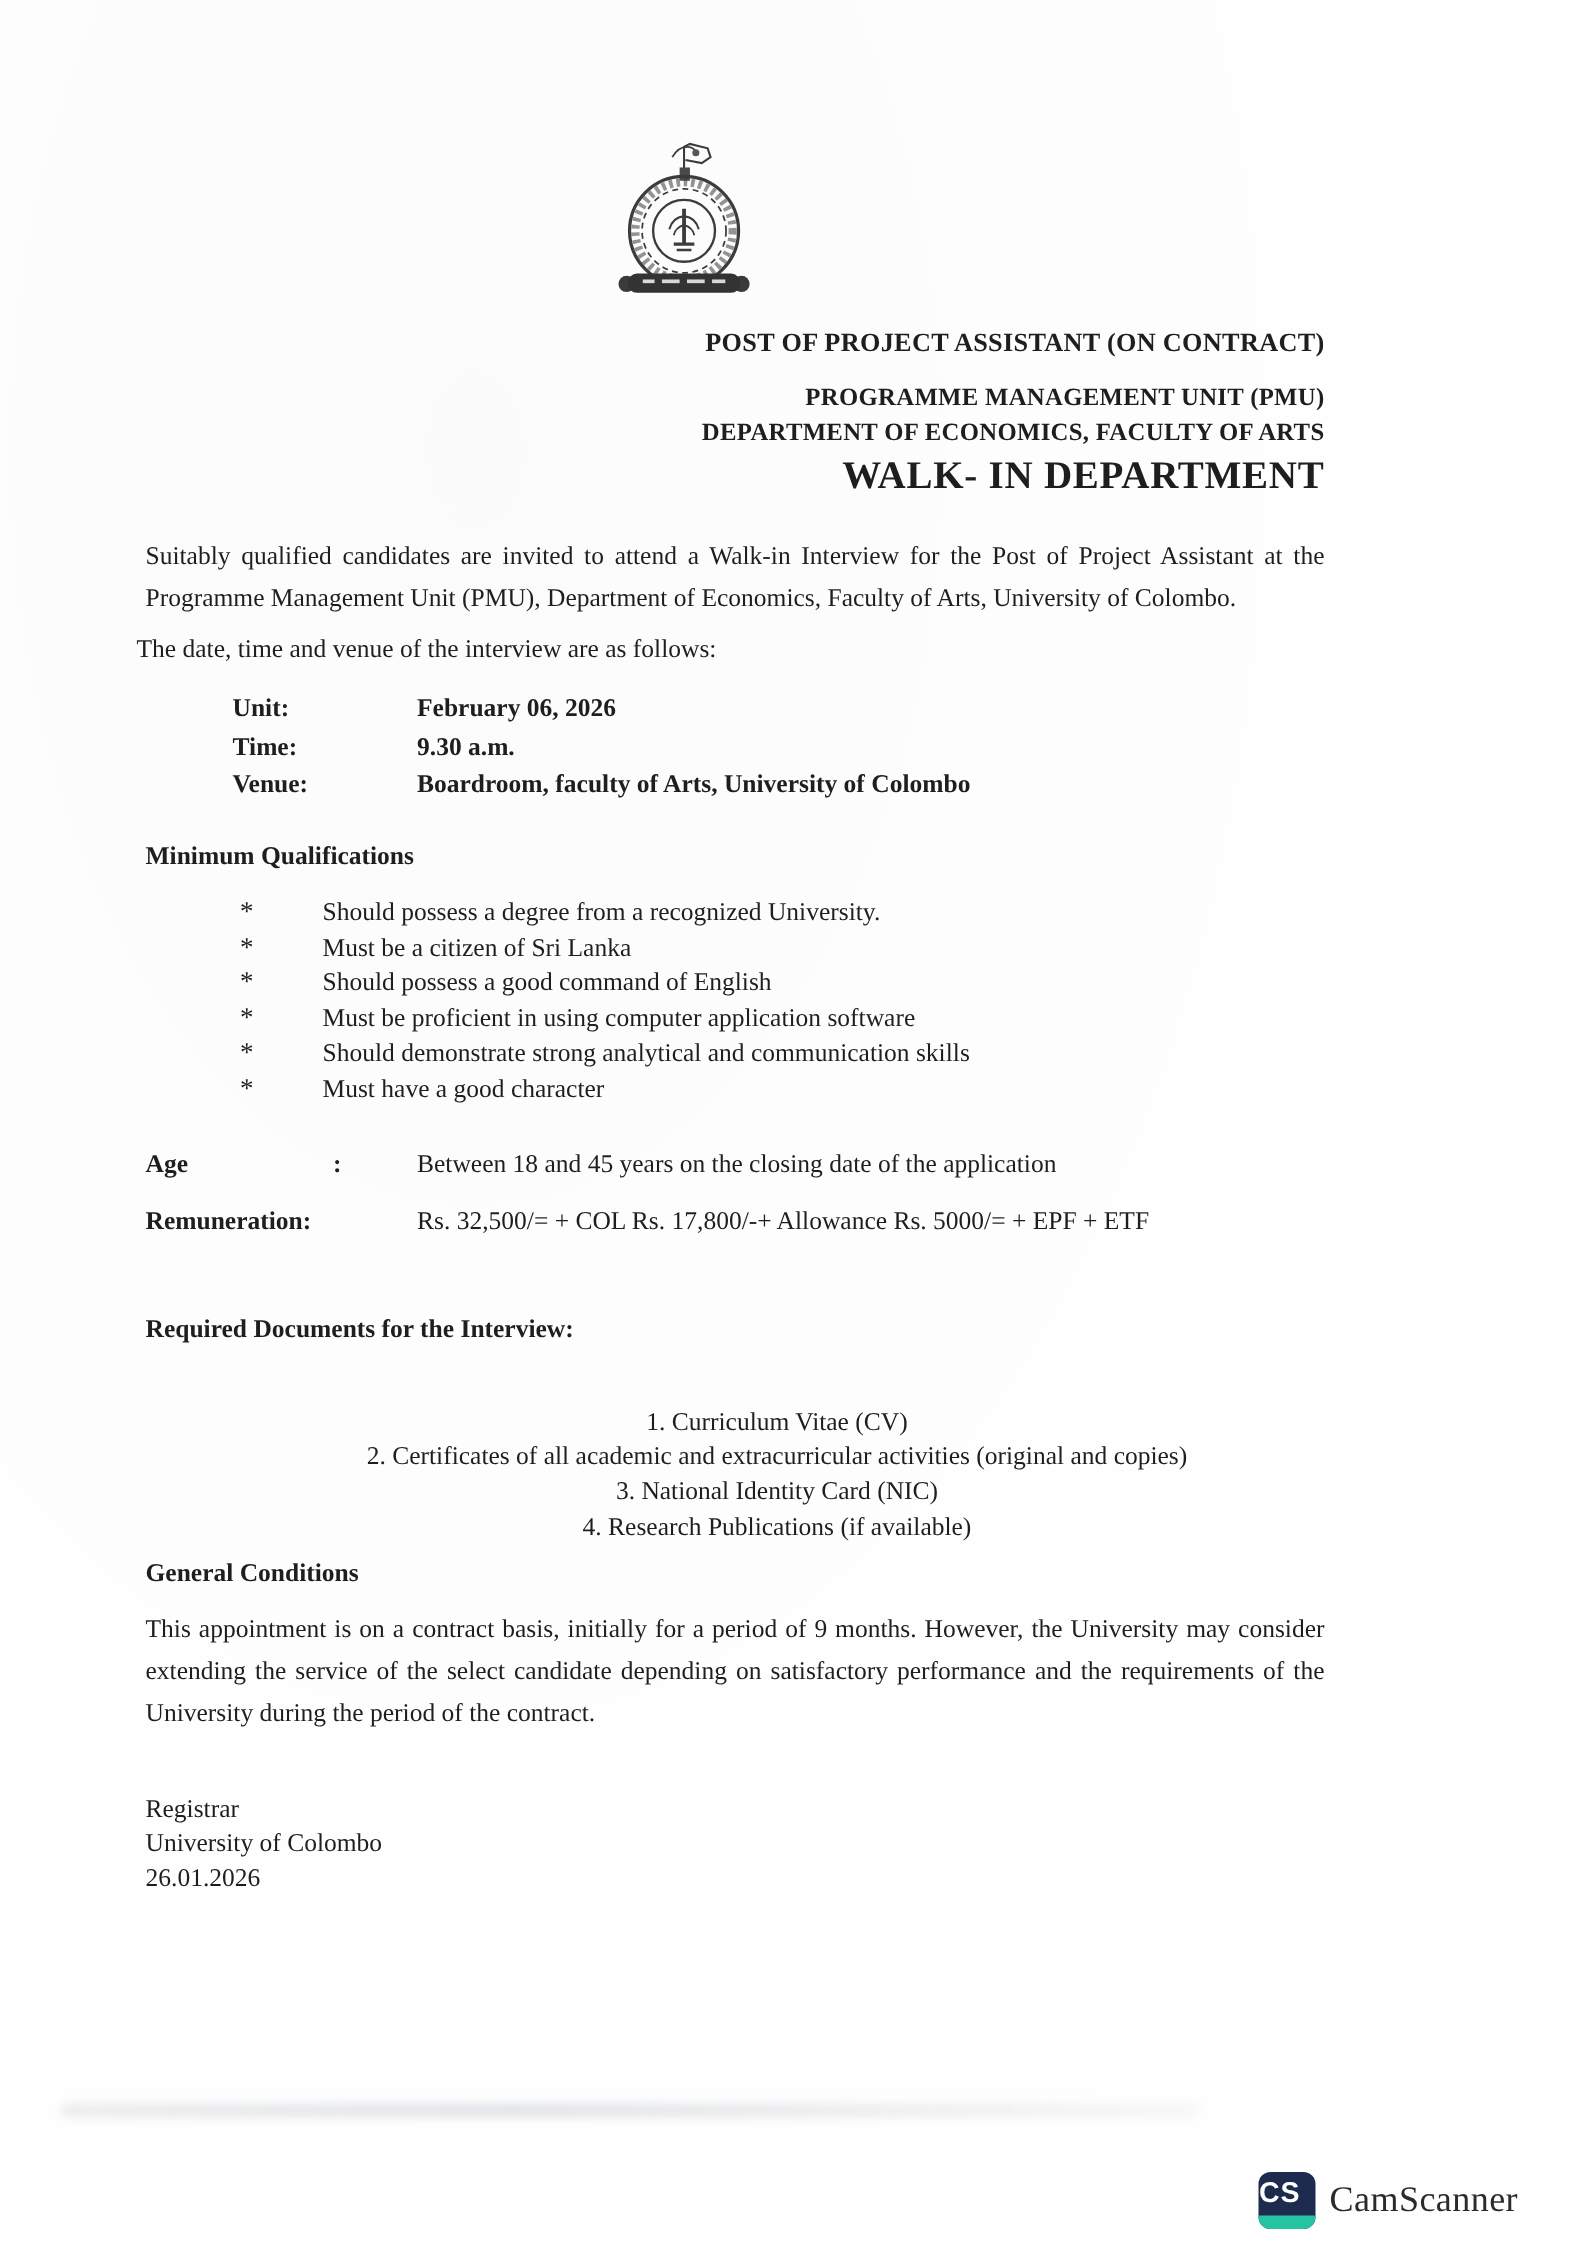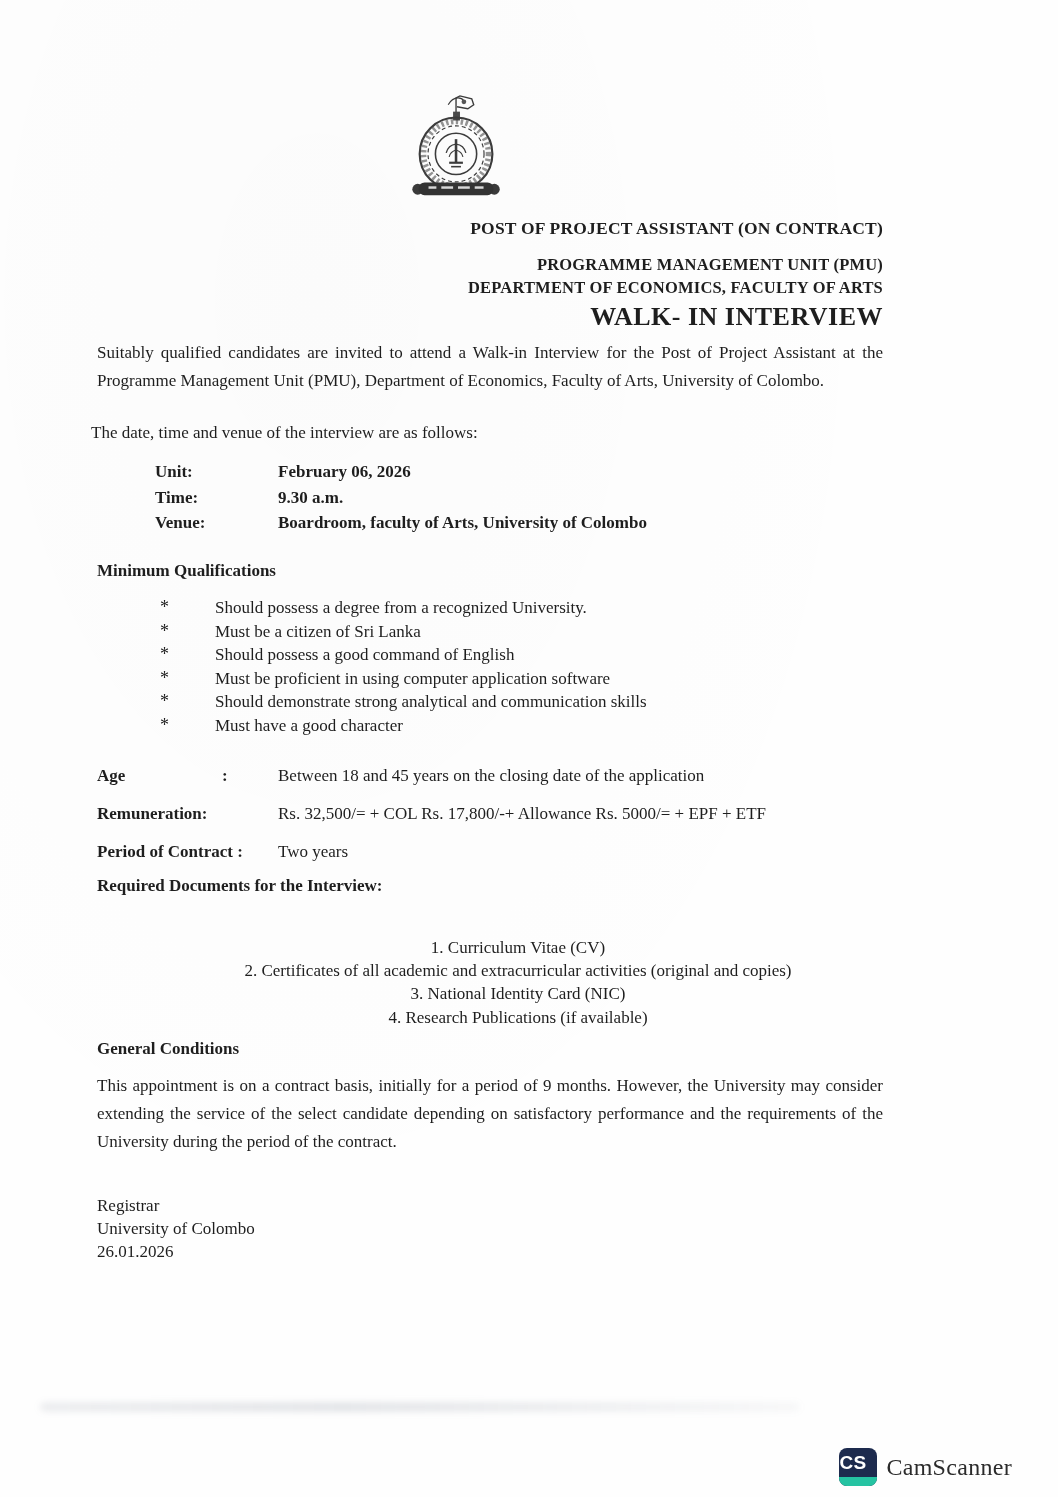--- a/index.html
+++ b/index.html
@@ -117,24 +117,24 @@
       <rect x="43" y="96" width="12" height="2.5" fill="#d8d8d8" stroke="none"></rect>
       <rect x="60" y="96" width="12" height="2.5" fill="#d8d8d8" stroke="none"></rect>
       <rect x="77" y="96" width="9" height="2.5" fill="#d8d8d8" stroke="none"></rect>
     </svg>
   </div>
 
   <div class="titles">
     <div class="title-sm">POST OF PROJECT ASSISTANT (ON CONTRACT)</div>
     <div class="title-xs">PROGRAMME MANAGEMENT UNIT (PMU)</div>
     <div class="title-xs2">DEPARTMENT OF ECONOMICS, FACULTY OF ARTS</div>
-    <div class="title-lg">WALK- IN INTERVIEW</div>
-  </div>
-
-  <p class="para content intro" style="position:absolute;">Suitably qualified candidates are invited to attend a Walk-in Interview for the Post of Project Assistant at the Programme Management Unit (PMU), Department of Economics, Faculty of Arts, University of Colombo.</p>
+    <div class="title-lg">WALK- IN DEPARTMENT</div>
+  </div>
+
+  <p class="para content intro" style="position:absolute;margin-top:18px;">Suitably qualified candidates are invited to attend a Walk-in Interview for the Post of Project Assistant at the Programme Management Unit (PMU), Department of Economics, Faculty of Arts, University of Colombo.</p>
 
   <div class="sched-intro">The date, time and venue of the interview are as follows:</div>
 
   <div class="schedule">
     <div class="sched-row">
       <span class="sched-label">Unit:</span>
       <span>February 06, 2026</span>
     </div>
     <div class="sched-row">
       <span class="sched-label">Time:</span>
@@ -183,27 +183,20 @@
       </span>
       <span class="detail-value">Between 18 and 45 years on the closing date of the application</span>
     </div>
     <div class="detail-row">
       <span class="detail-label">
         <span>Remuneration:</span>
         <span class="detail-colon"></span>
       </span>
       <span class="detail-value">Rs. 32,500/= + COL Rs. 17,800/-+ Allowance Rs. 5000/= + EPF + ETF</span>
     </div>
-    <div class="detail-row">
-      <span class="detail-label">
-        <span>Period of Contract :</span>
-        <span class="detail-colon"></span>
-      </span>
-      <span class="detail-value">Two years</span>
-    </div>
   </div>
 
   <div class="section-head" style="top:876px;">Required Documents for the Interview:</div>
 
   <div class="docs-list">
     <div class="doc-item">1. Curriculum Vitae (CV)</div>
     <div class="doc-item">2. Certificates of all academic and extracurricular activities (original and copies)</div>
     <div class="doc-item">3. National Identity Card (NIC)</div>
     <div class="doc-item">4. Research Publications (if available)</div>
   </div>

